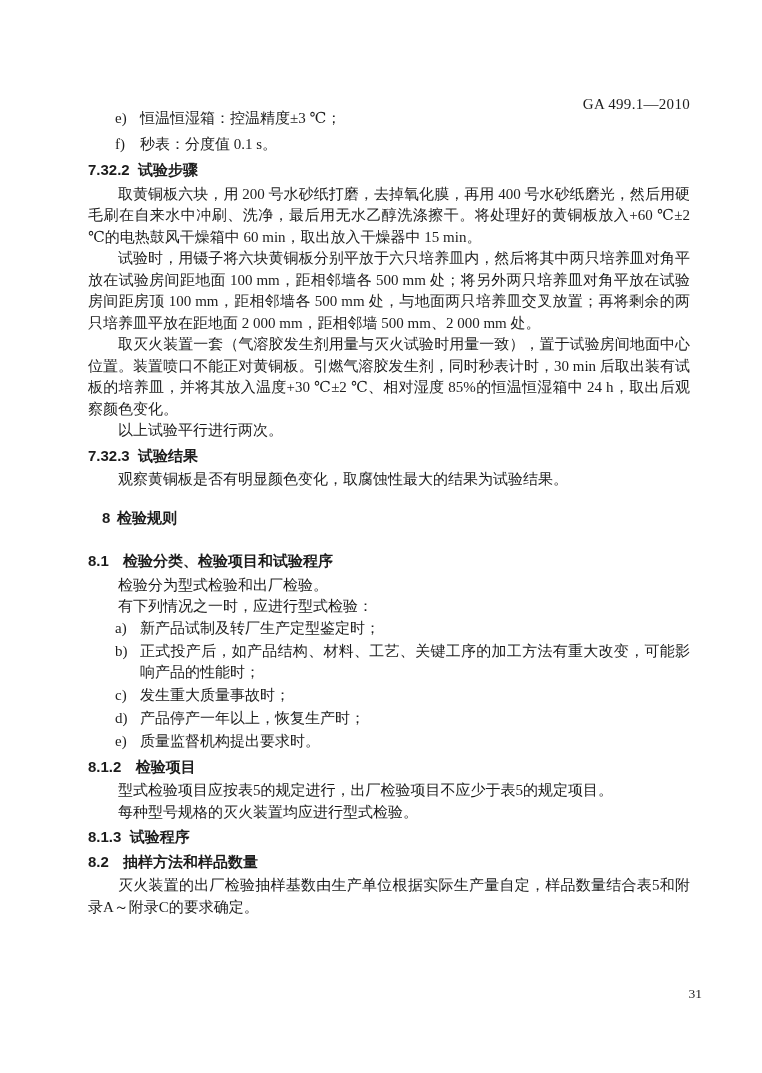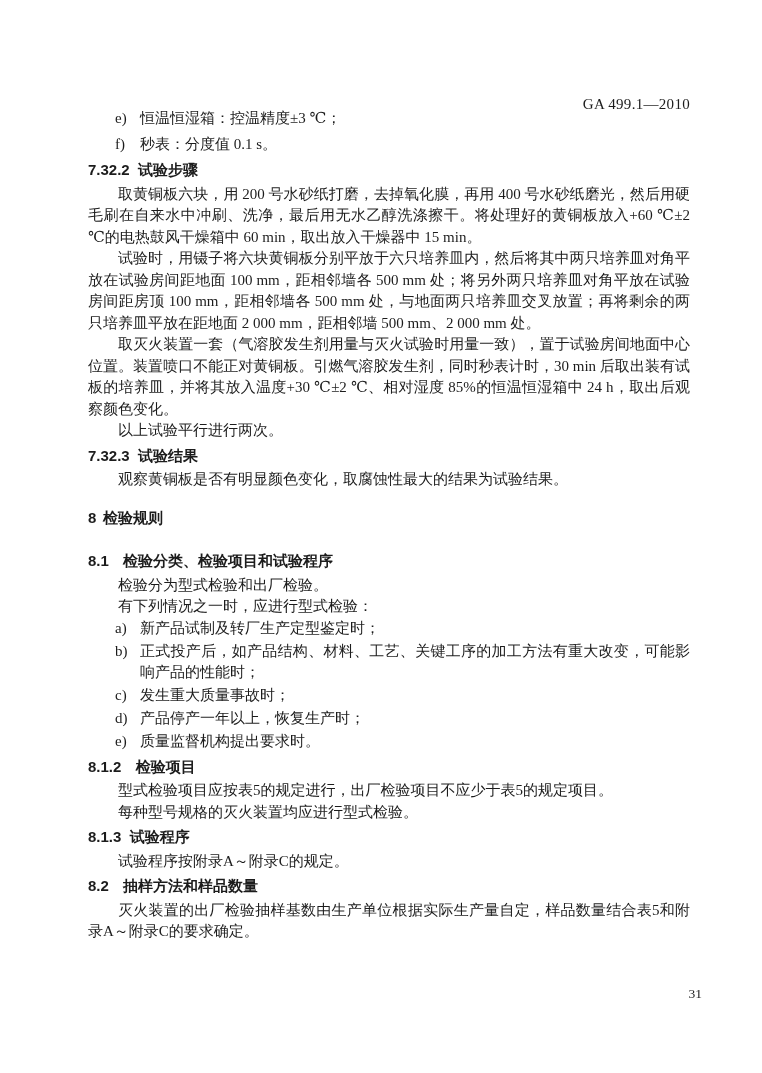--- a/index.html
+++ b/index.html
@@ -50,21 +50,21 @@
     text-align: left;
   }
   .h-sub .num { margin-right: 0.55em; }
   .h-sub.gapwide .num { margin-right: 0.95em; }
   
   .h-chapter {
     font-family: "Liberation Sans", "DejaVu Sans", sans-serif;
     font-weight: bold;
     font-size: 15px;
     line-height: 21.5px;
-    margin: 16px 0 22px 0;
+    margin: 16px 0 22px 14px;
     text-align: left;
   }
   .h-chapter .num { margin-right: 0.45em; }
   .para {
     margin: 0;
     text-indent: 2em;
   }
   .doc-footer {
     position: absolute;
     top: 986px; right: 60px;
@@ -146,21 +146,20 @@
       <span class="num">8.1.2</span><span>检验项目</span>
     </h3>
 
     <p class="para">型式检验项目应按表5的规定进行，出厂检验项目不应少于表5的规定项目。</p>
     <p class="para">每种型号规格的灭火装置均应进行型式检验。</p>
 
     <h3 class="h-sub">
       <span class="num">8.1.3</span><span>试验程序</span>
     </h3>
 
-    <p class="para">试验程序按附录A～附录C的规定。</p>
 
     <h3 class="h-sub gapwide">
       <span class="num">8.2</span><span>抽样方法和样品数量</span>
     </h3>
 
     <p class="para">灭火装置的出厂检验抽样基数由生产单位根据实际生产量自定，样品数量结合表5和附录A～附录C的要求确定。</p>
 
   </main>
 
   <div class="doc-footer">31</div>

